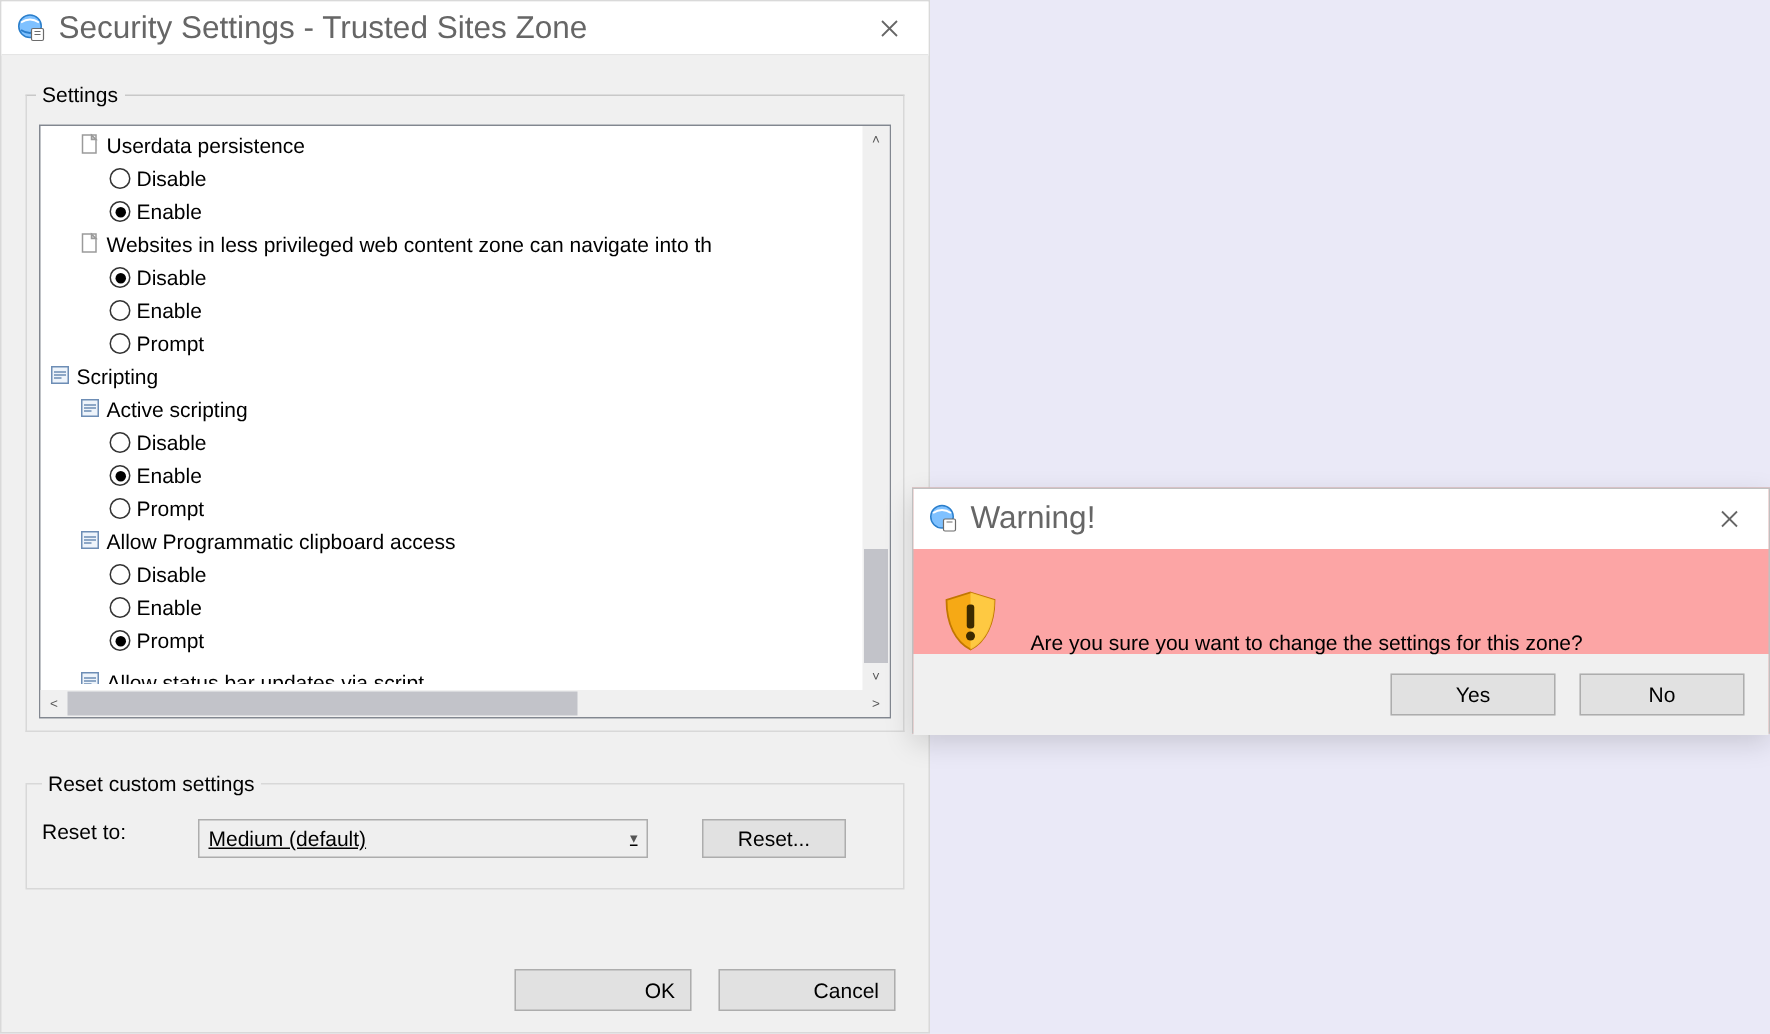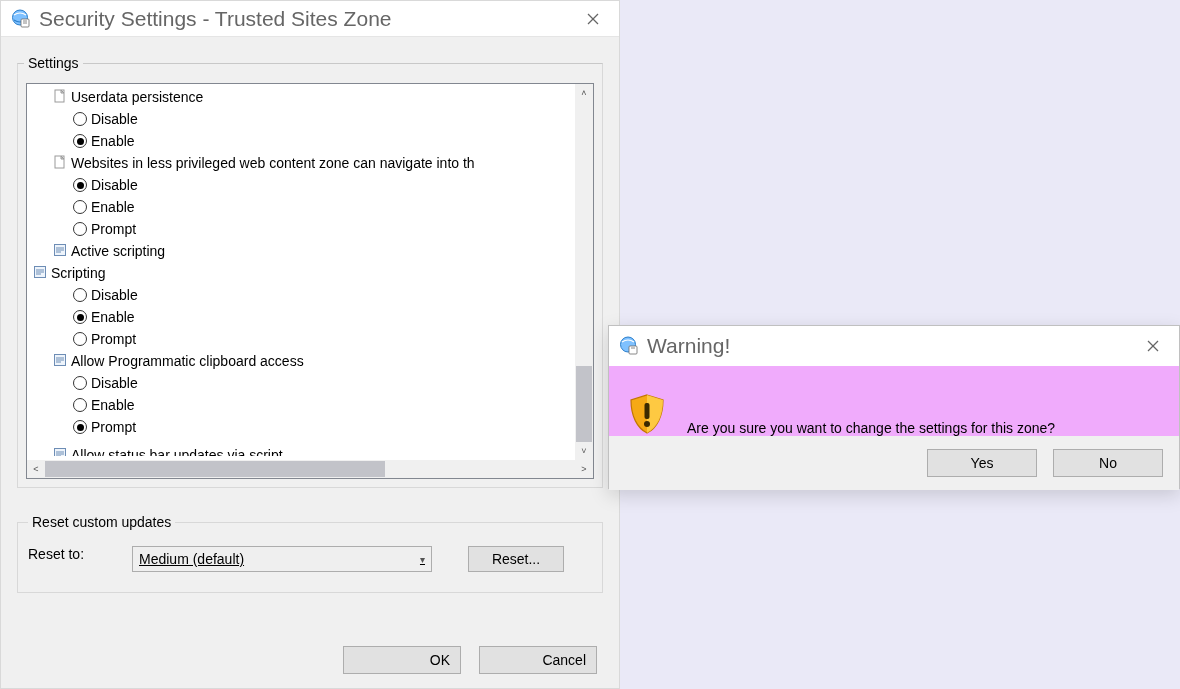--- a/index.html
+++ b/index.html
@@ -81,21 +81,21 @@
   .combo .chev { font-size: 10px; color:#555; }
   .btn { min-width: 96px; height: 26px; border:1px solid #adadad; background:#e1e1e1;
     display:inline-flex; align-items:center; justify-content:center; padding:0 10px; }
 
   .bottom-row { margin-top:auto; padding-top: 16px; display:flex; gap:18px; justify-content:flex-end; padding-right: 6px; padding-bottom: 2px; }
   .bottom-row .btn { min-width: 118px; height: 28px; justify-content: flex-end; }
 
   
   .dialog-warn {
     position: absolute; left: 608px; top: 325px; width: 572px; height: 164px;
-    background: #f0abfc; border: 1px solid #c0c0c0;
+    background: #fca5a5; border: 1px solid #c0c0c0;
     box-shadow: 0 6px 18px rgba(0,0,0,0.15);
   }
   .dialog-warn .titlebar { background:#fff; border-bottom: none; height: 40px; }
   .warn-body { display:flex; align-items:flex-end; padding: 0 16px 0 16px; height: 70px; gap: 18px; }
   .warn-msg { color:#000; }
   .warn-bottom { height: 54px; background:#f0f0f0; display:flex; align-items:center; justify-content:flex-end; gap: 16px; padding-right: 16px; }
   .warn-bottom .btn { min-width: 110px; height: 28px; }
 
   .shield { width: 44px; height: 44px; }
 
@@ -158,34 +158,34 @@
               <span>Disable</span>
             </div>
             <div class="node-line lvl2">
               <span class="radio"></span>
               <span>Enable</span>
             </div>
             <div class="node-line lvl2">
               <span class="radio"></span>
               <span>Prompt</span>
             </div>
+            <div class="node-line lvl0">
+              <span><svg class="script-icon" viewBox="0 0 14 14">
+                  <rect x="1.5" y="1.5" width="11" height="11" fill="#eef4fb" stroke="#6d8db5"></rect>
+                  <path d="M3 5h8M3 7h8M3 9h5" stroke="#6d8db5" stroke-width="1"></path>
+                </svg></span>
+              <span>Scripting</span>
+            </div>
             <div class="node-line lvl1">
               <span><svg class="script-icon" viewBox="0 0 14 14">
                   <rect x="1.5" y="1.5" width="11" height="11" fill="#eef4fb" stroke="#6d8db5"></rect>
                   <path d="M3 5h8M3 7h8M3 9h5" stroke="#6d8db5" stroke-width="1"></path>
                 </svg></span>
               <span>Active scripting</span>
             </div>
-            <div class="node-line lvl0">
-              <span><svg class="script-icon" viewBox="0 0 14 14">
-                  <rect x="1.5" y="1.5" width="11" height="11" fill="#eef4fb" stroke="#6d8db5"></rect>
-                  <path d="M3 5h8M3 7h8M3 9h5" stroke="#6d8db5" stroke-width="1"></path>
-                </svg></span>
-              <span>Scripting</span>
-            </div>
             <div class="node-line lvl2">
               <span class="radio"></span>
               <span>Disable</span>
             </div>
             <div class="node-line lvl2">
               <span class="radio checked"></span>
               <span>Enable</span>
             </div>
             <div class="node-line lvl2">
               <span class="radio"></span>
@@ -237,21 +237,21 @@
           <div class="arrow-right">
               <span class="scroll-glyph">˃</span>
             </div>
         </div>
       </div>
     </fieldset>
 
     <div class="spacer"></div>
 
     <fieldset class="reset-group">
-      <legend>Reset custom updates</legend>
+      <legend>Reset custom settings</legend>
       <div class="reset-row">
         <div class="lbl">Reset to:</div>
         <div class="combo">
           <span>Medium (default)</span>
           <span class="chev">▾</span>
         </div>
         <div style="width:16px"></div>
         <div class="btn">
           <span>Reset...</span>
         </div>

